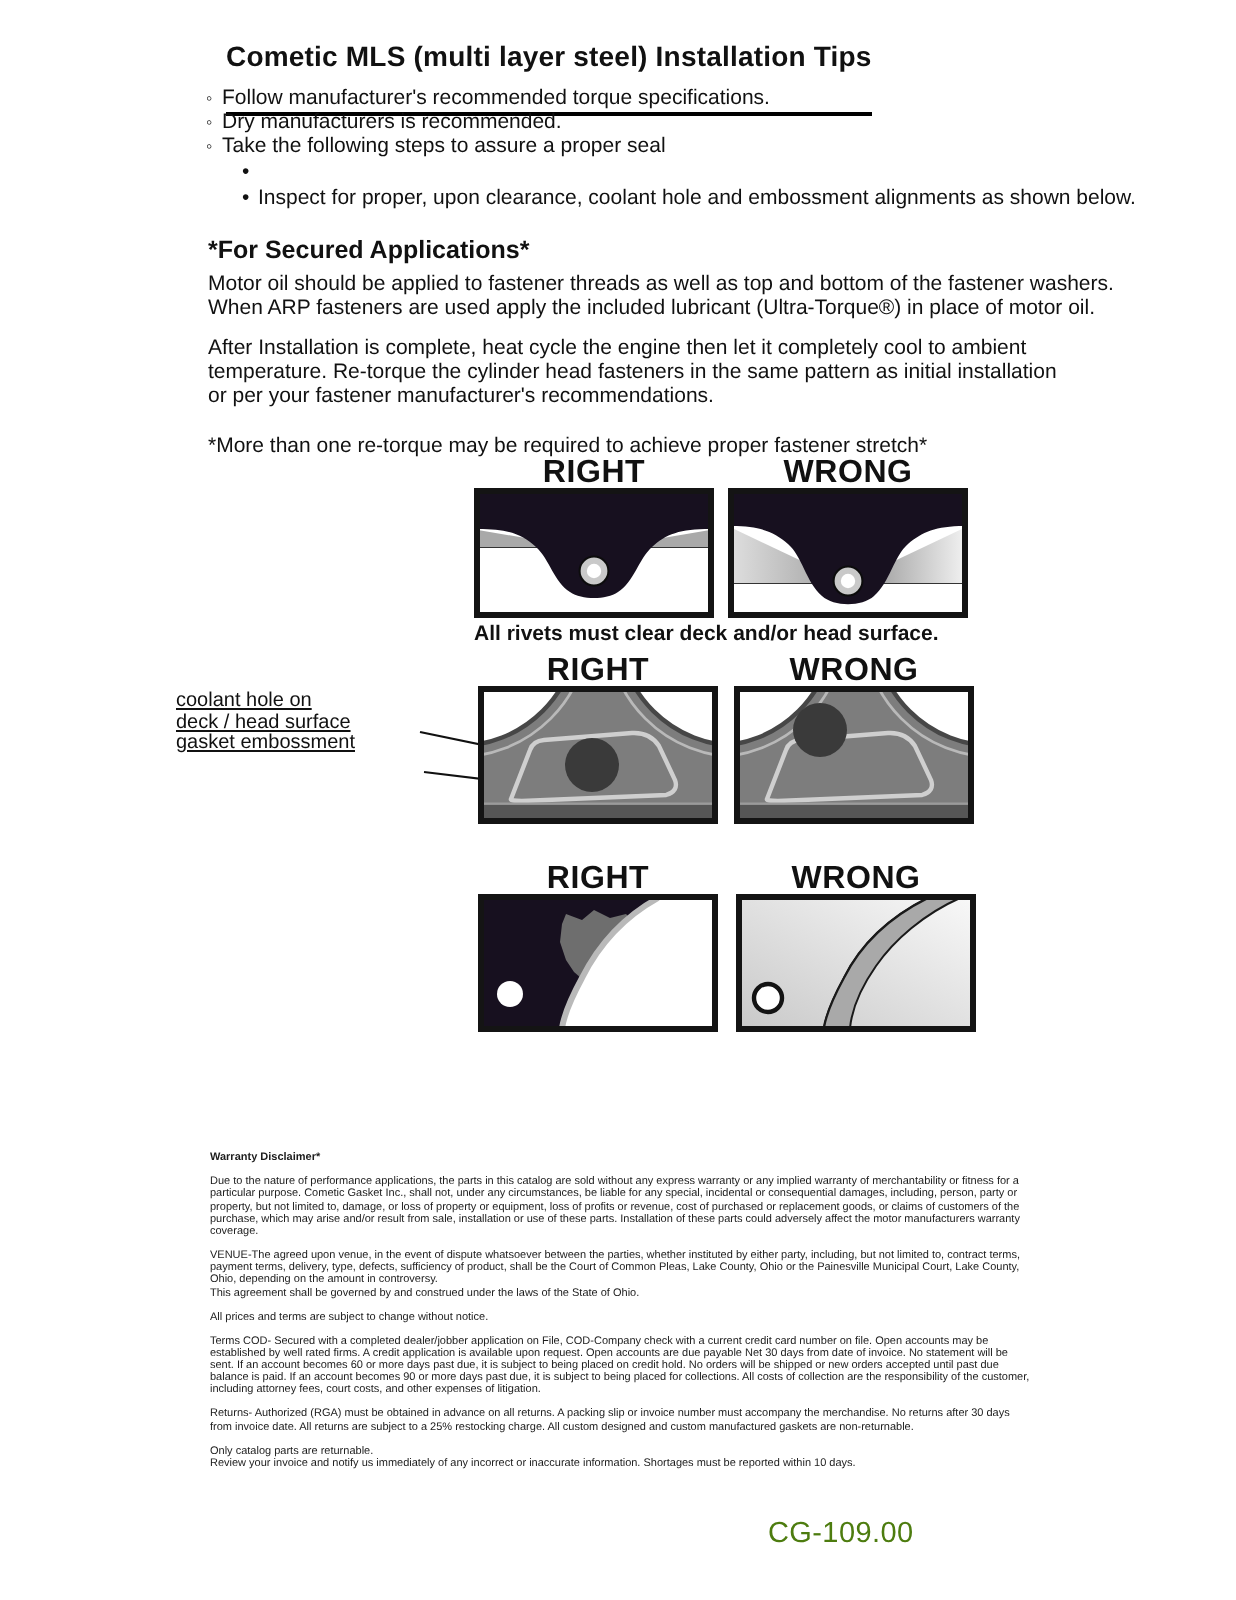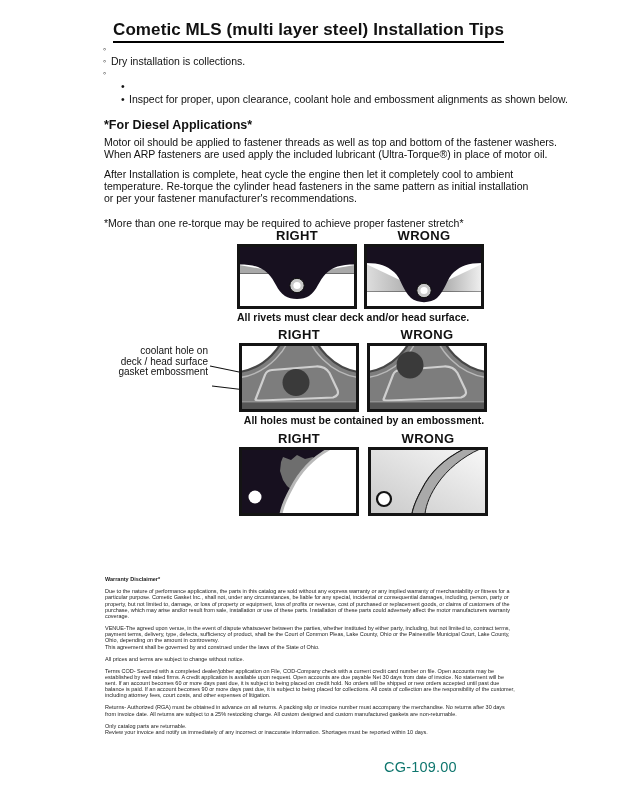--- a/index.html
+++ b/index.html
@@ -1,72 +1,74 @@
 <!DOCTYPE html>
 <html><head>
 <meta charset="utf-8">
 <style>
   html,body{margin:0;padding:0;background:#ffffff;}
   #page{position:relative;width:618px;height:800px;background:#ffffff;overflow:hidden;
         font-family:"Liberation Sans", sans-serif;color:#111;}
   .abs{position:absolute;}
 
   
-  #title{top:20px;left:113px;font-size:17px;font-weight:bold;
-         border-bottom:2px solid #000;padding-bottom:1px;letter-spacing:0.1px;}
+  #title{top:20px;left:113px;font-size:14px;font-weight:bold;
+         border-bottom:2px solid #000;padding-bottom:20px;letter-spacing:0.1px;}
   .bullet-row{left:103px;width:470px;font-size:10.5px;line-height:12.3px;display:flex;}
   .bullet-row .marker{width:8px;flex:none;font-size:9px;}
   .sub-row{left:121px;width:460px;font-size:10.5px;line-height:12.3px;display:flex;}
   .sub-row .marker{width:8px;flex:none;}
 
   
   #diesel-heading{top:118px;left:104px;font-size:12.5px;font-weight:bold;}
   .body-para{left:104px;width:470px;font-size:10.5px;line-height:12.2px;white-space:pre-line;}
 
   
-  .dlabel{font-size:13px;font-weight:700;width:120px;text-align:center;letter-spacing:0.3px;}
+  .dlabel{font-size:16px;font-weight:700;width:120px;text-align:center;letter-spacing:0.3px;}
   .caption{font-size:10.5px;font-weight:700;line-height:11.5px;white-space:pre-line;}
   .panel{display:block;}
 
   
-  .callout{font-size:10px;line-height:11px;text-align:right;white-space:pre-line;}
+  .callout{font-size:10px;line-height:11px;text-align:left;white-space:pre-line;text-decoration:underline;}
 
   
   #fineprint{top:576px;left:105px;width:412px;font-size:5.5px;line-height:6.2px;color:#1c1c1c;}
   #fineprint .fp-head{font-weight:bold;margin:0 0 6px 0;}
   #fineprint p{margin:0 0 5.8px 0;white-space:pre-line;}
 
-  #doc-code{top:759px;left:384px;font-size:14.5px;letter-spacing:0.2px;color:#0f766e;}
+  #doc-code{top:759px;left:384px;font-size:14.5px;letter-spacing:0.2px;color:#4d7c0f;}
 </style>
 </head>
 <body>
 
 <div id="page">
 
   <div id="title" class="abs">Cometic MLS (multi layer steel) Installation Tips</div>
 
   <div class="bullet-row abs" style="top:43px;">
     <span class="marker">◦</span>
+    <span>Follow manufacturer's recommended torque specifications.</span>
   </div>
   <div class="bullet-row abs" style="top:55px;">
     <span class="marker">◦</span>
-    <span>Dry installation is collections.</span>
+    <span>Dry manufacturers is recommended.</span>
   </div>
   <div class="bullet-row abs" style="top:67px;">
     <span class="marker">◦</span>
+    <span>Take the following steps to assure a proper seal</span>
   </div>
   <div class="sub-row abs" style="top:80px;">
     <span class="marker">•</span>
   </div>
   <div class="sub-row abs" style="top:92.5px;">
     <span class="marker">•</span>
     <span>Inspect for proper, upon clearance, coolant hole and embossment alignments as shown below.</span>
   </div>
 
-  <div id="diesel-heading" class="abs">*For Diesel Applications*</div>
+  <div id="diesel-heading" class="abs">*For Secured Applications*</div>
   <div class="body-para abs" style="top:168px;">After Installation is complete, heat cycle the engine then let it completely cool to ambient
 temperature. Re-torque the cylinder head fasteners in the same pattern as initial installation
 or per your fastener manufacturer's recommendations.</div>
   <div class="body-para abs" style="top:136px;">Motor oil should be applied to fastener threads as well as top and bottom of the fastener washers.
 When ARP fasteners are used apply the included lubricant (Ultra-Torque®) in place of motor oil.</div>
   <div class="body-para abs" style="top:207px;margin-top:10px;">*More than one re-torque may be required to achieve proper fastener stretch*</div>
 
   <div class="dlabel abs" style="top:228px;left:237px;">RIGHT</div>
   <div class="dlabel abs" style="top:228px;left:364px;">WRONG</div>
 
@@ -135,21 +137,20 @@
     <circle cx="130" cy="-30" r="65.5" fill="none" stroke="#b9b9b9" stroke-width="1.4"></circle>
     <circle cx="-10" cy="-30" r="60" fill="#ffffff" stroke="#474747" stroke-width="2.2"></circle>
     <circle cx="130" cy="-30" r="60" fill="#ffffff" stroke="#474747" stroke-width="2.2"></circle>
     <path d="M16.5,56.5 L26,32 Q27.5,27.5 33,27 L77,23.5 Q86,23 90.5,30 L98.5,47 Q100.5,52.5 94,54.5 L22,57.5 Q16,57.5 16.5,56.5 Z" fill="none" stroke="#cfcfcf" stroke-width="2.2"></path>
     <circle cx="43" cy="22" r="13.5" fill="#3a3a3a"></circle>
     <line x1="2" y1="58.8" x2="118" y2="58.8" stroke="#9b9b9b" stroke-width="1.2"></line>
     <rect x="2" y="59.5" width="116" height="7.5" fill="#565656"></rect>
     <rect x="1.5" y="1.5" width="117" height="66" fill="none" stroke="#141414" stroke-width="3"></rect>
   </svg>
 
-  <div class="caption abs" style="top:415px;left:239px;width:250px;text-align:center;">All holes must be contained by an embossment.</div>
 
   <div class="dlabel abs" style="top:431px;left:239px;">RIGHT</div>
   <div class="dlabel abs" style="top:431px;left:368px;">WRONG</div>
 
   <svg class="panel abs" style="top:447px;left:239px;" width="120" height="69" viewBox="0 0 120 69">
     <defs>
       <clipPath id="d3rclip">
         <path d="M2,2 L90,2 C72,12 60,26 52,42 C46,53 43,61 42,67 L2,67 Z"></path>
       </clipPath>
     </defs>

